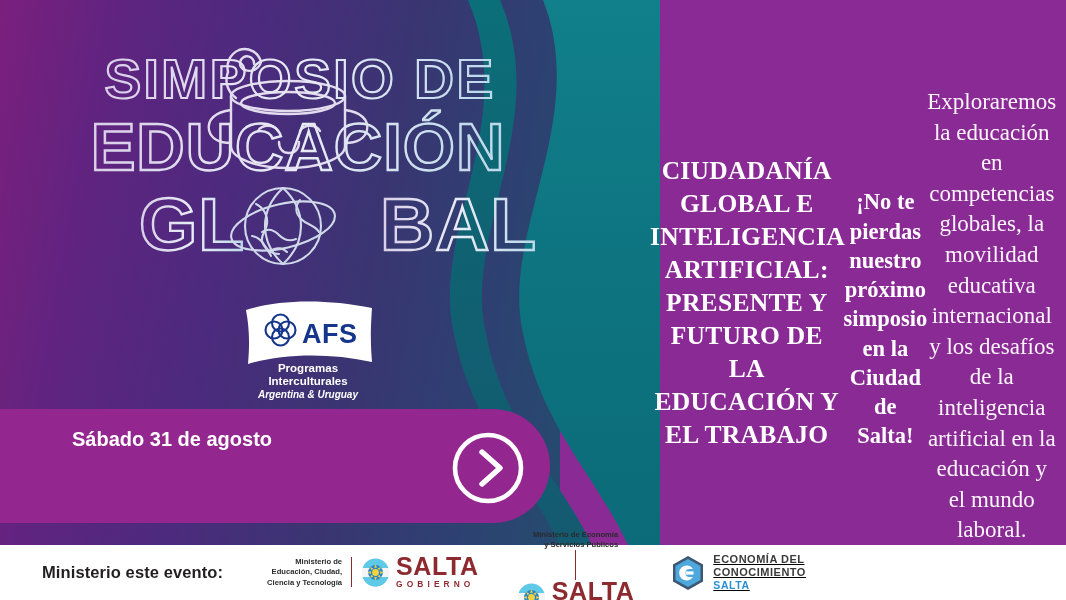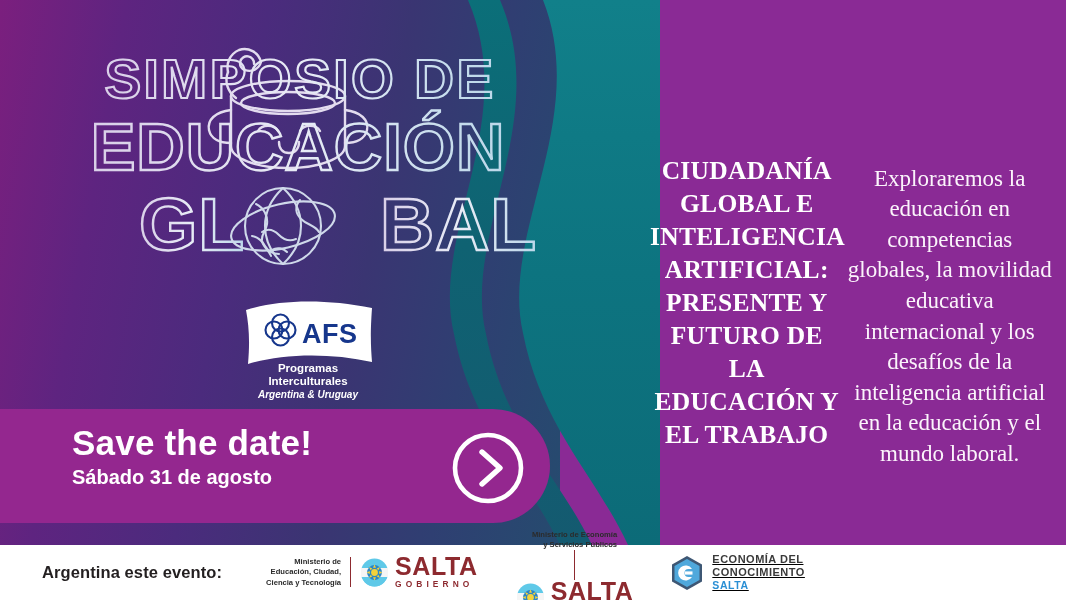--- a/index.html
+++ b/index.html
@@ -162,37 +162,37 @@
       <circle cx="48.5" cy="41" r="8.5"></circle>
     </g>
     <text x="70" y="47" font-family="Liberation Sans, sans-serif" font-size="27" font-weight="bold" fill="#16368c" letter-spacing="0.5">AFS</text>
     <text x="76" y="76" text-anchor="middle" font-family="Liberation Sans, sans-serif" font-size="11.5" font-weight="bold" fill="#ffffff">Programas</text>
     <text x="76" y="89" text-anchor="middle" font-family="Liberation Sans, sans-serif" font-size="11.5" font-weight="bold" fill="#ffffff">Interculturales</text>
     <text x="76" y="102" text-anchor="middle" font-family="Liberation Sans, sans-serif" font-size="10" font-style="italic" font-weight="bold" fill="#ffffff">Argentina &amp; Uruguay</text>
   </svg>
 
   <div class="banner"></div>
   <div class="banner-text">
-    <div class="banner-line1">Save the date!</div>
     <div class="banner-line2">Sábado 31 de agosto</div>
   </div>
   <svg class="banner-arrow" viewBox="0 0 76 76">
     <circle cx="38" cy="38" r="33" fill="none" stroke="#ffffff" stroke-width="4.6"></circle>
     <path d="M32,22 L50,38 L32,54" fill="none" stroke="#ffffff" stroke-width="5.4" stroke-linecap="round" stroke-linejoin="round"></path>
   </svg>
 
   <div class="right-col">
     <div class="headline">CIUDADANÍA GLOBAL E INTELIGENCIA ARTIFICIAL: PRESENTE Y FUTURO DE LA EDUCACIÓN Y EL TRABAJO</div>
+    <div class="subhead">¡No te pierdas nuestro próximo simposio en la Ciudad de Salta!</div>
     <div class="body-copy">Exploraremos la educación en competencias globales, la movilidad educativa internacional y los desafíos de la inteligencia artificial en la educación y el mundo laboral.</div>
   </div>
 
   <div class="bg-footer"></div>
   <div class="footer">
 
-    <div class="auspician">Argentina este evento:</div>
+    <div class="auspician">Ministerio este evento:</div>
 
     <div class="sponsor-group" style="margin-left:44px;">
       <div class="min-text">
         <div>Ministerio de</div>
         <div>Educación, Ciudad,</div>
         <div>Ciencia y Tecnología</div>
       </div>
       <div class="vrule"></div>
       <div class="salta-wrap">
         <svg width="29" height="29" viewBox="0 0 29 29">

